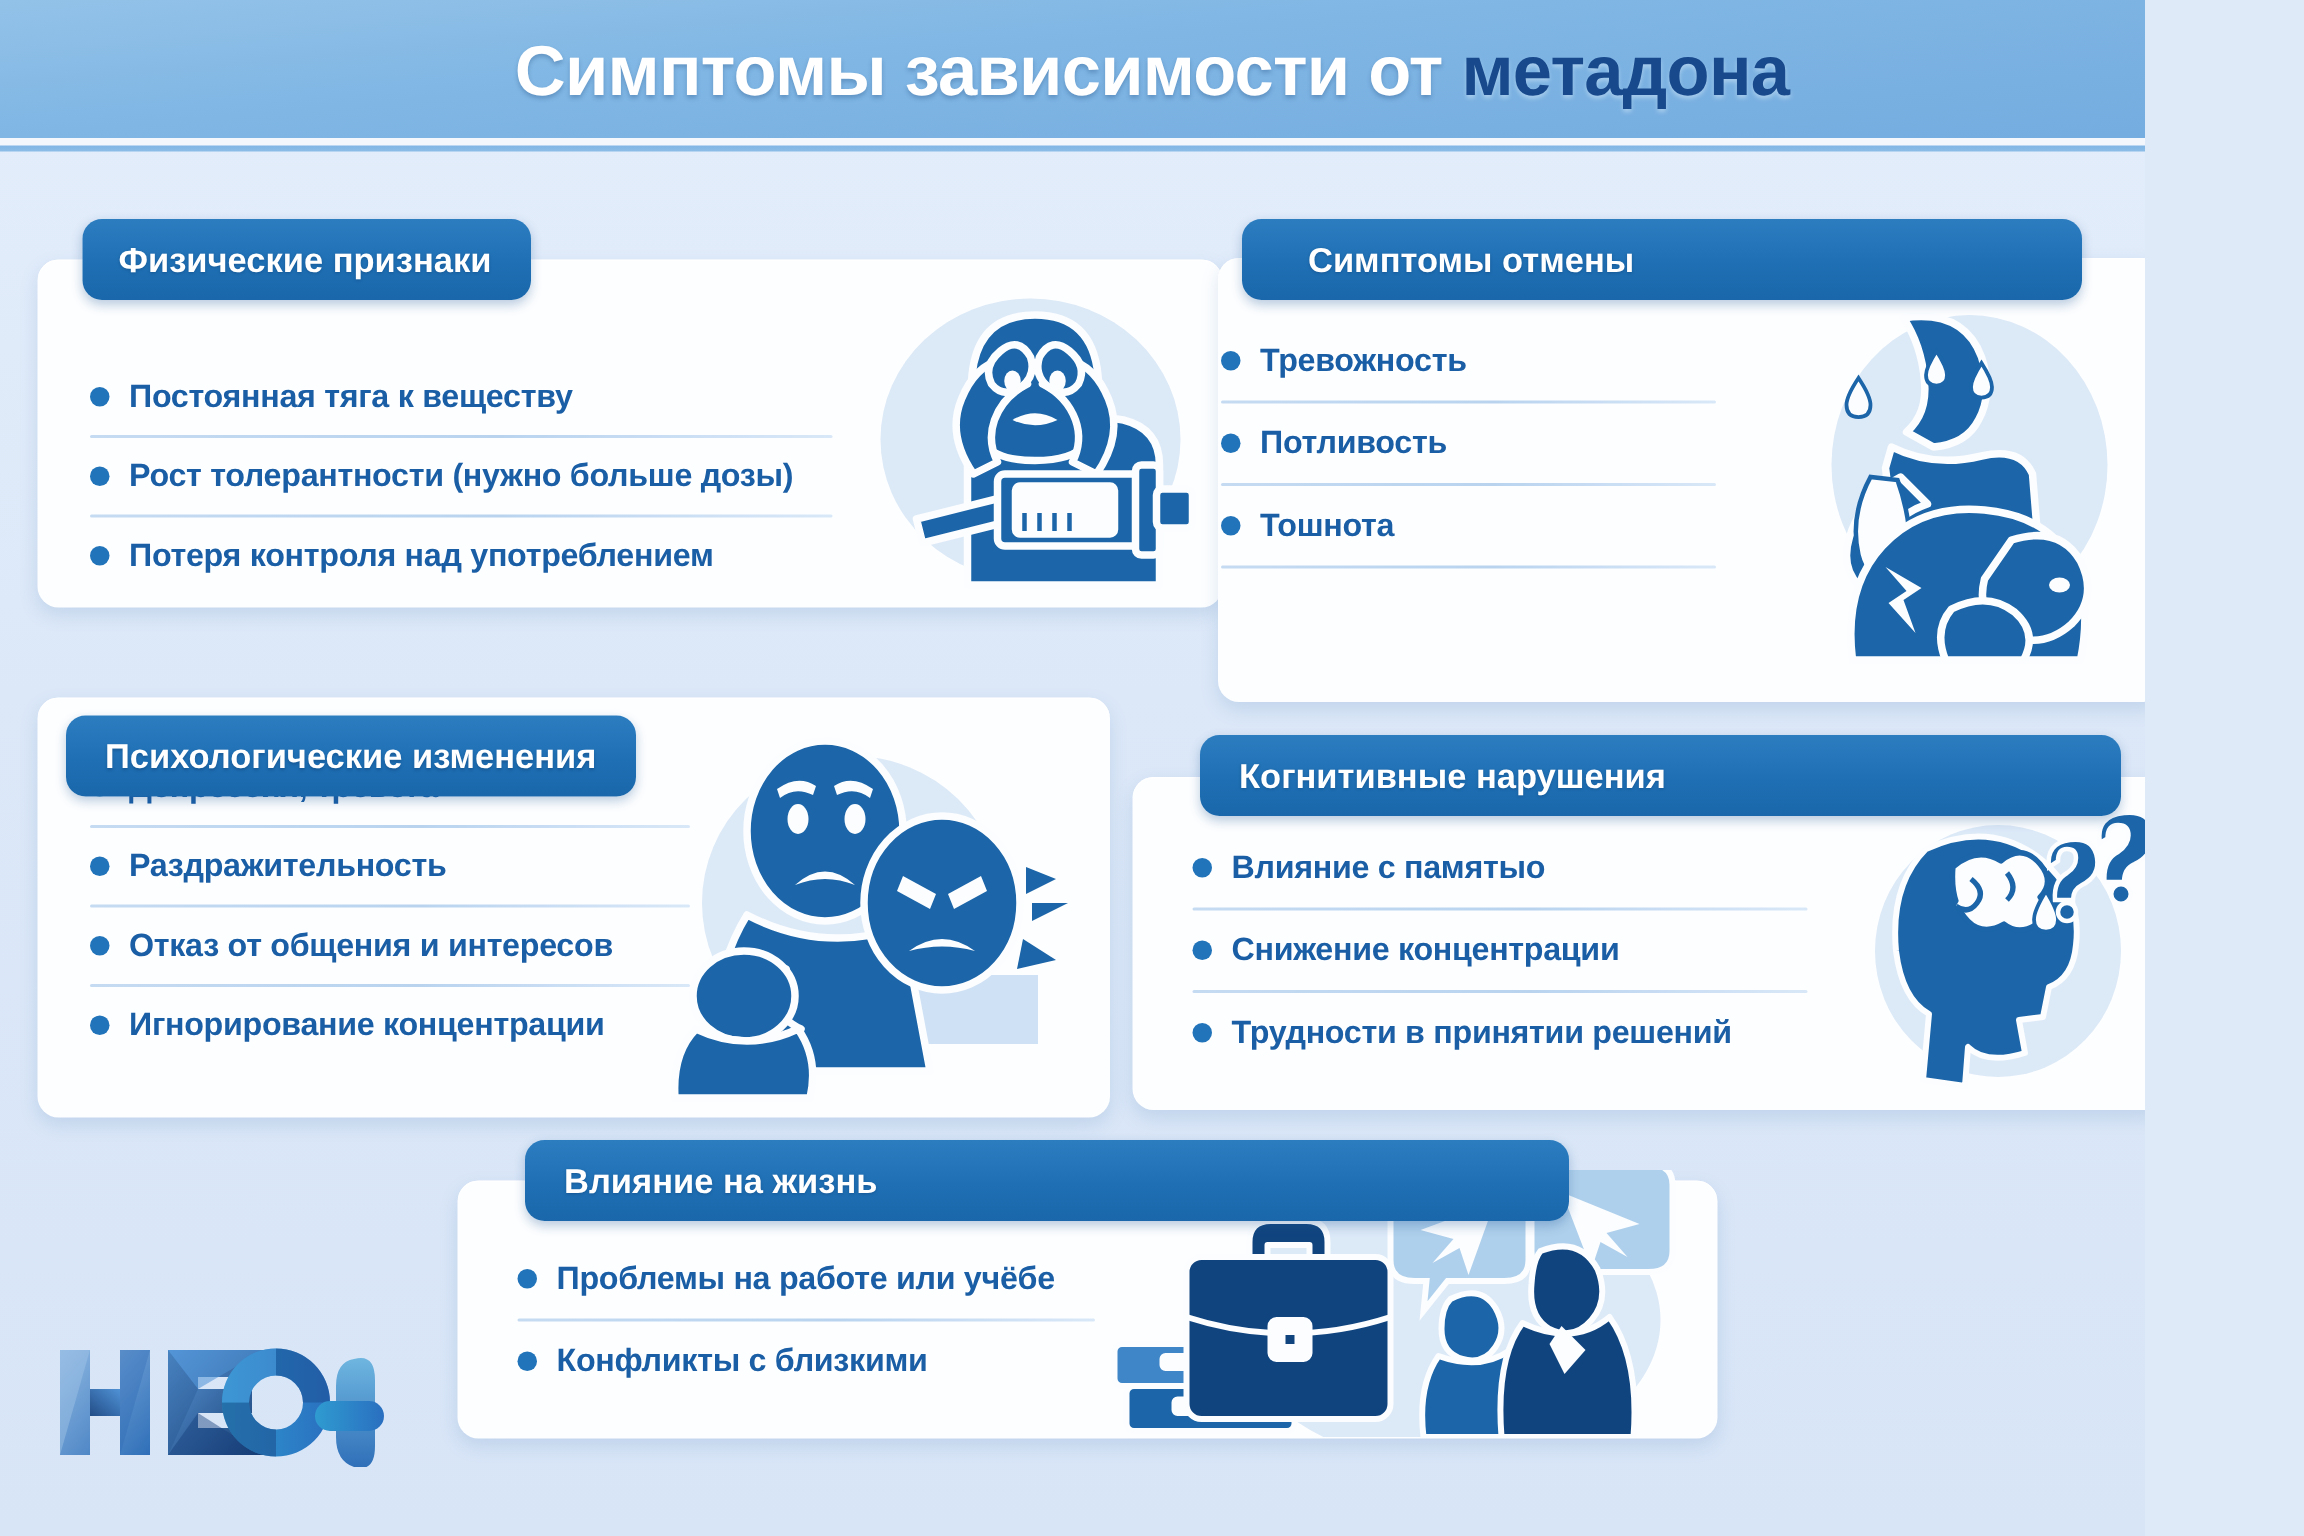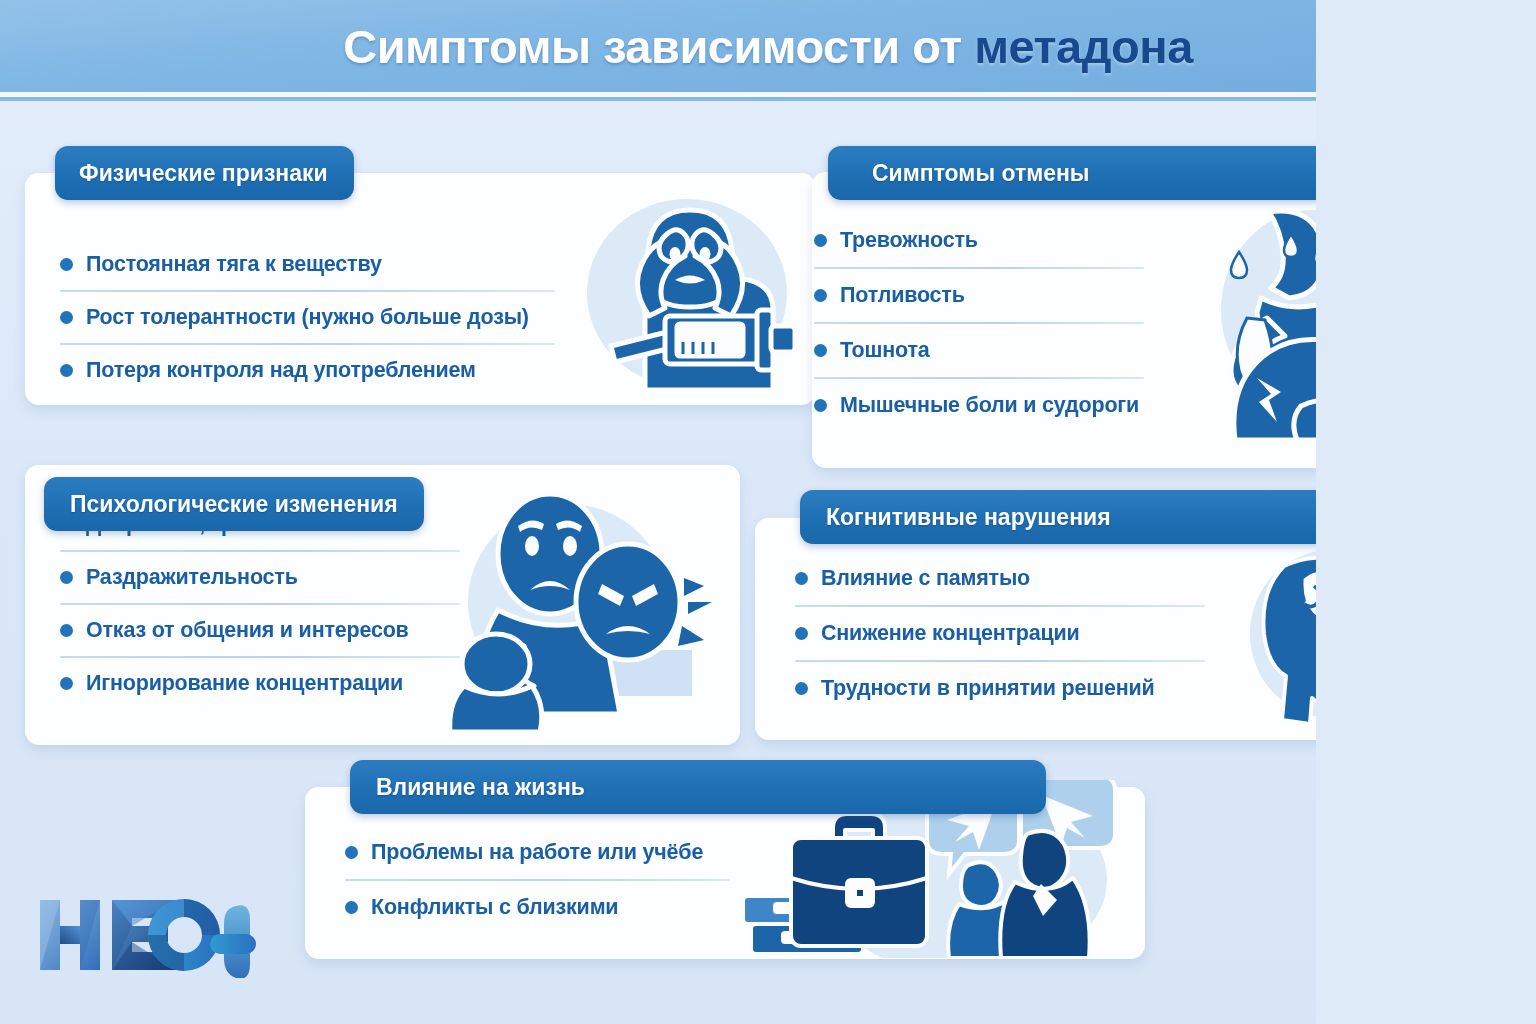--- a/index.html
+++ b/index.html
@@ -7,21 +7,21 @@
   html,body { width:1536px; height:1024px; overflow:hidden; }
   body {
     font-family:"Liberation Sans", sans-serif;
     background:#dfeaf8;
     position:relative;
   }
 
   
   #canvas {
     position:relative;
-    width:1316px; height:1024px;
+    width:1430px; height:1024px;
     background:linear-gradient(180deg,#e4eefb 0%,#dce8f8 45%,#d8e5f7 100%);
     overflow:hidden;
   }
 
   
   #header {
     position:absolute; left:0; top:0; width:1536px; height:92px;
     background:linear-gradient(175deg,#93c2e8 0%,#7fb6e4 40%,#74ace0 100%);
     display:flex; align-items:center; justify-content:center;
   }
@@ -170,24 +170,20 @@
     <div class="row">
       <div class="bullet"></div>
       <div class="txt">Потливость</div>
     </div>
     <div class="sep" style="margin:14px 0; width:330px;"></div>
     <div class="row">
       <div class="bullet"></div>
       <div class="txt">Тошнота</div>
     </div>
     <div class="sep" style="margin:14px 0; width:330px;"></div>
-    <div class="row">
-      <div class="bullet"></div>
-      <div class="txt">Мышечные боли и судороги</div>
-    </div>
   </div>
 
   <div class="illo" style="left:1195px; top:198px;">
     <svg width="240" height="248" viewBox="0 0 240 248">
       <ellipse cx="118" cy="112" rx="92" ry="100" fill="#dce9f7"></ellipse>
 
       <g fill="#1b65a8" stroke="#fbfdff" stroke-width="5" stroke-linejoin="round">
         <path d="M74 14 q40 -6 52 26 q8 24 -2 42 q-8 16 -30 18 l-18 -10 q14 -12 12 -34 q-2 -24 -14 -42 Z"></path>
         <path d="M66 100 q28 14 60 6 q26 -6 34 12 l6 74 l-94 4 l-10 -82 Z"></path>
         <path d="M72 120 q-26 14 -34 40 q-6 20 6 32 l22 -6 q-10 -14 -2 -28 q8 -14 26 -20 Z"></path>

